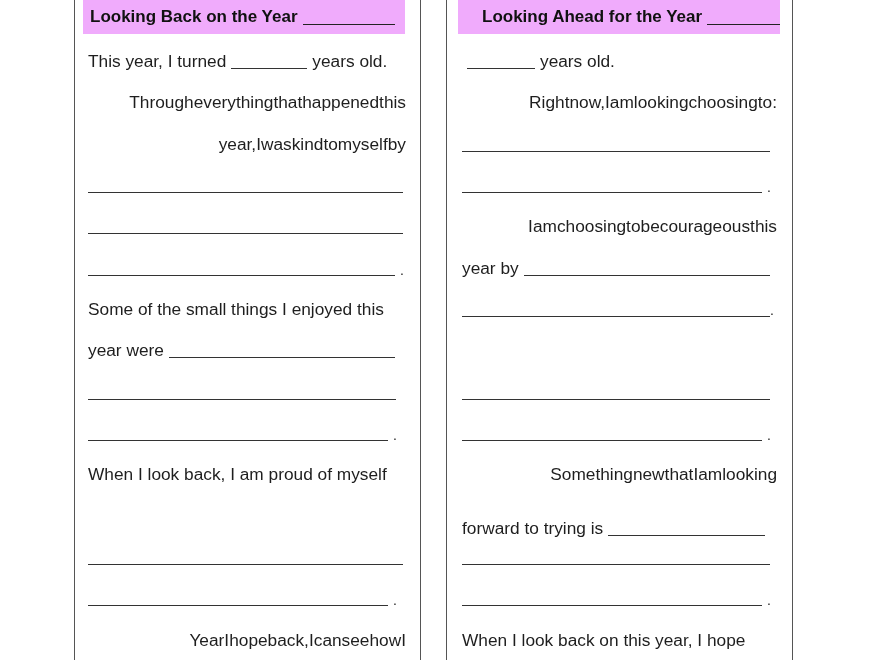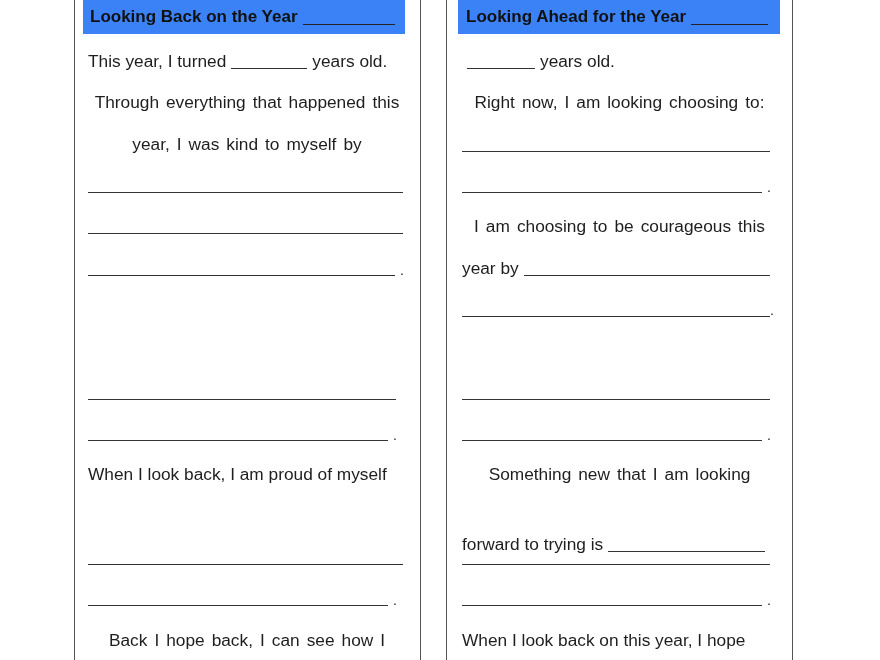--- a/index.html
+++ b/index.html
@@ -10,36 +10,36 @@
   }
   .card {
     position:absolute; top:-4px; height:680px;
     border-left:1.5px solid #555; border-right:1.5px solid #555;
     box-sizing:border-box;
   }
   .card.left { left:74px; width:347px; }
   .card.right { left:446px; width:347px; }
   .header {
     position:absolute; top:4px; height:34px;
-    background:#3b82f6;
+    background:#f0abfc;
     font-weight:bold; font-size:17px; color:#111;
     display:flex; align-items:center; box-sizing:border-box;
     white-space:nowrap;
   }
   .card.left .header { left:8px; width:322px; padding-left:7px; }
-  .card.right .header { left:11px; width:322px; padding-left:8px; }
+  .card.right .header { left:11px; width:322px; padding-left:24px; }
   .hblank { display:inline-block; border-bottom:1.6px solid #222; height:14px; margin-left:5px; }
   .line {
     position:absolute; height:41.3px; font-size:17.3px;
     display:flex; align-items:flex-end; white-space:nowrap;
     box-sizing:border-box; padding-bottom:11px;
   }
   .card.left .line { left:13px; width:318px; }
   .card.right .line { left:15px; width:315px; }
-  .line.justify { justify-content:center;gap:7px; }
+  .line.justify { justify-content:flex-end; }
   .blank { display:inline-block; border-bottom:1.6px solid #333; height:1px; margin-bottom:3px; }
   .gap { margin-left:5px; }
   .dot { margin-left:5px; font-size:14px; line-height:1; margin-bottom:2px; }
   .word { display:inline-block; }
 </style>
 </head>
 <body>
 
 <div class="card left">
   <div class="header">
@@ -73,41 +73,48 @@
     <span class="blank" style="width:315px"></span>
   </div>
   <div class="line" style="top:211px">
     <span class="blank" style="width:315px"></span>
   </div>
   <div class="line" style="top:253px">
     <span class="blank" style="width:307px"></span>
     <span class="dot">.</span>
   </div>
 
+  <div class="line" style="top:294px">
+    <span>Some of the small things I enjoyed this</span>
+  </div>
+  <div class="line" style="top:335px">
+    <span>year were</span>
+    <span class="blank gap" style="width:226px"></span>
+  </div>
   <div class="line" style="top:377px">
     <span class="blank" style="width:308px"></span>
   </div>
   <div class="line" style="top:418px">
     <span class="blank" style="width:300px"></span>
     <span class="dot">.</span>
   </div>
 
   <div class="line" style="top:459px">
     <span>When I look back, I am proud of myself</span>
   </div>
   <div class="line" style="top:542px">
     <span class="blank" style="width:315px"></span>
   </div>
   <div class="line" style="top:583px">
     <span class="blank" style="width:300px"></span>
     <span class="dot">.</span>
   </div>
 
   <div class="line justify" style="top:625px">
-    <span class="word">Back</span>
+    <span class="word">Year</span>
     <span class="word">I</span>
     <span class="word">hope</span>
     <span class="word">back,</span>
     <span class="word">I</span>
     <span class="word">can</span>
     <span class="word">see</span>
     <span class="word">how</span>
     <span class="word">I</span>
   </div>
 </div>
@@ -167,21 +174,21 @@
   </div>
 
   <div class="line justify" style="top:459px">
     <span class="word">Something</span>
     <span class="word">new</span>
     <span class="word">that</span>
     <span class="word">I</span>
     <span class="word">am</span>
     <span class="word">looking</span>
   </div>
-  <div class="line" style="top:529px">
+  <div class="line" style="top:513px">
     <span>forward to trying is</span>
     <span class="blank gap" style="width:157px"></span>
   </div>
   <div class="line" style="top:542px">
     <span class="blank" style="width:308px"></span>
   </div>
   <div class="line" style="top:583px">
     <span class="blank" style="width:300px"></span>
     <span class="dot">.</span>
   </div>

